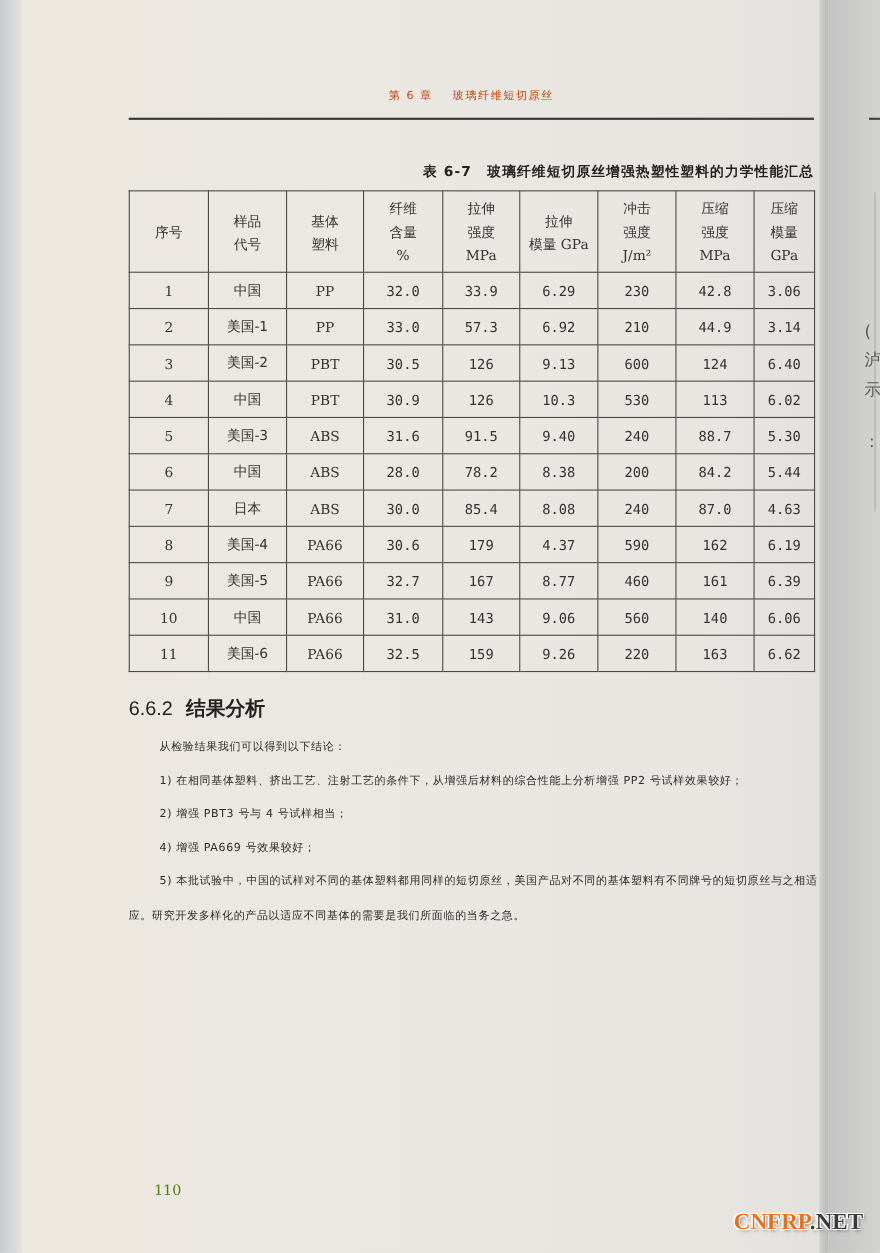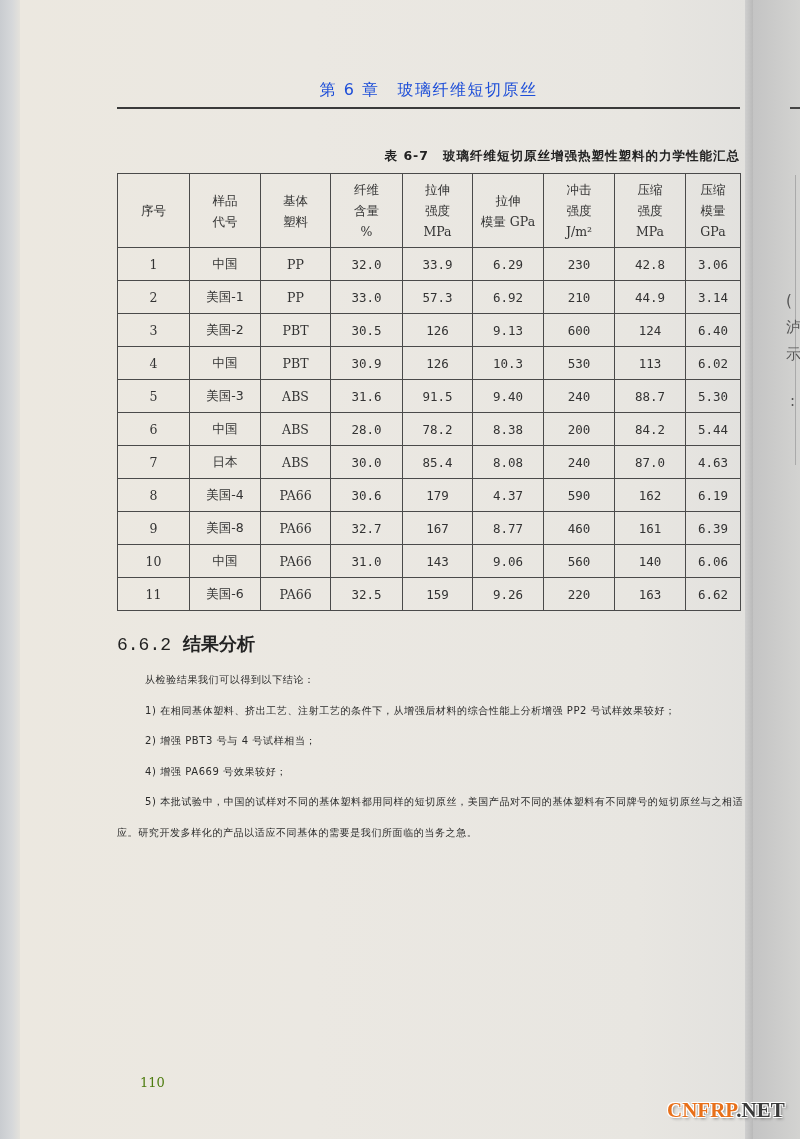--- a/index.html
+++ b/index.html
@@ -11,42 +11,42 @@
        background:linear-gradient(90deg,#ece8e0 0%,#ebe8e2 40%,#e8e6e1 85%,#e2e1de 100%);}
   .spine{position:absolute;left:745px;top:0;width:8px;height:1139px;
        background:linear-gradient(90deg,#cfcfcf,#b9b9b9);}
   .next-page{position:absolute;left:753px;top:0;width:47px;height:1139px;
        background:linear-gradient(90deg,#c4c4c4,#d3d3d1);}
   .next-rule{position:absolute;left:790px;top:107px;width:10px;height:2px;background:#444;}
   .next-box{position:absolute;left:795px;top:175px;width:5px;height:290px;border-left:1px solid #aaa;}
   .next-glyph{position:absolute;font-size:15px;color:#555;font-family:"DejaVu Sans",sans-serif;}
 
   .running-head{position:absolute;left:117px;top:80px;width:623px;text-align:center;
-       font-family:"DejaVu Sans","Liberation Sans",sans-serif;font-size:16px;letter-spacing:1.5px;color:#1d4ed8;}
+       font-family:"DejaVu Sans","Liberation Sans",sans-serif;font-size:10px;letter-spacing:1.5px;color:#c2410c;}
   .running-head .chap{margin-right:18px;}
   .head-rule{position:absolute;left:117px;top:107px;width:623px;height:2px;background:#3a3a3a;}
 
   .table-caption{position:absolute;left:117px;top:148px;width:623px;text-align:right;
        font-family:"DejaVu Sans","Liberation Sans",sans-serif;font-weight:bold;font-size:12.5px;letter-spacing:1px;color:#222;}
   .table-caption .num{margin-right:14px;}
 
   table.data{position:absolute;left:117px;top:173px;border-collapse:collapse;
        font-size:12.5px;color:#333;}
   table.data th,table.data td{border:1px solid #4a4a4a;text-align:center;vertical-align:middle;padding:0;}
   table.data th{font-weight:normal;height:73px;line-height:21px;font-size:12.5px;
        font-family:"DejaVu Sans","Liberation Sans",sans-serif;color:#333;}
   table.data th .unit{font-family:"DejaVu Serif","Liberation Serif",serif;}
   table.data td{height:32px;}
   table.data td.cn{font-family:"DejaVu Sans","Liberation Sans",sans-serif;}
   table.data td.mono{font-family:"DejaVu Sans Mono","Liberation Mono",monospace;font-size:12.5px;}
   table.data{border:1.5px solid #333;}
 
   .section-title{position:absolute;left:117px;top:632px;font-size:18px;font-weight:bold;
        font-family:"DejaVu Sans","Liberation Sans",sans-serif;color:#222;}
-  .section-title .sec-num{font-family:Liberation Mono, monospace;font-weight:normal;margin-right:12px;}
+  .section-title .sec-num{font-family:Liberation Sans, sans-serif;font-weight:normal;margin-right:12px;}
   .body-text{position:absolute;left:117px;top:665px;width:633px;
        font-family:"DejaVu Sans","Liberation Sans",sans-serif;font-size:10px;line-height:30.5px;color:#2a2a2a;letter-spacing:0.6px;}
   .body-text p{margin:0;}
   .body-text p.indent{text-indent:28px;}
 
   .page-number{position:absolute;left:140px;top:1075px;font-size:13px;color:#4d7c0f;}
 
   .watermark{position:absolute;left:667px;top:1098px;font-family:Liberation Serif, serif;
        font-weight:bold;font-size:21px;letter-spacing:0;
        text-shadow:-1px -1px 0 #fff,1px -1px 0 #fff,-1px 1px 0 #fff,1px 1px 0 #fff,2px 2px 3px rgba(0,0,0,.4);}
@@ -216,21 +216,21 @@
         <td>PA66</td>
         <td class="mono">30.6</td>
         <td class="mono">179</td>
         <td class="mono">4.37</td>
         <td class="mono">590</td>
         <td class="mono">162</td>
         <td class="mono">6.19</td>
       </tr>
       <tr>
         <td>9</td>
-        <td class="cn">美国-8</td>
+        <td class="cn">美国-5</td>
         <td>PA66</td>
         <td class="mono">32.7</td>
         <td class="mono">167</td>
         <td class="mono">8.77</td>
         <td class="mono">460</td>
         <td class="mono">161</td>
         <td class="mono">6.39</td>
       </tr>
       <tr>
         <td>10</td>

